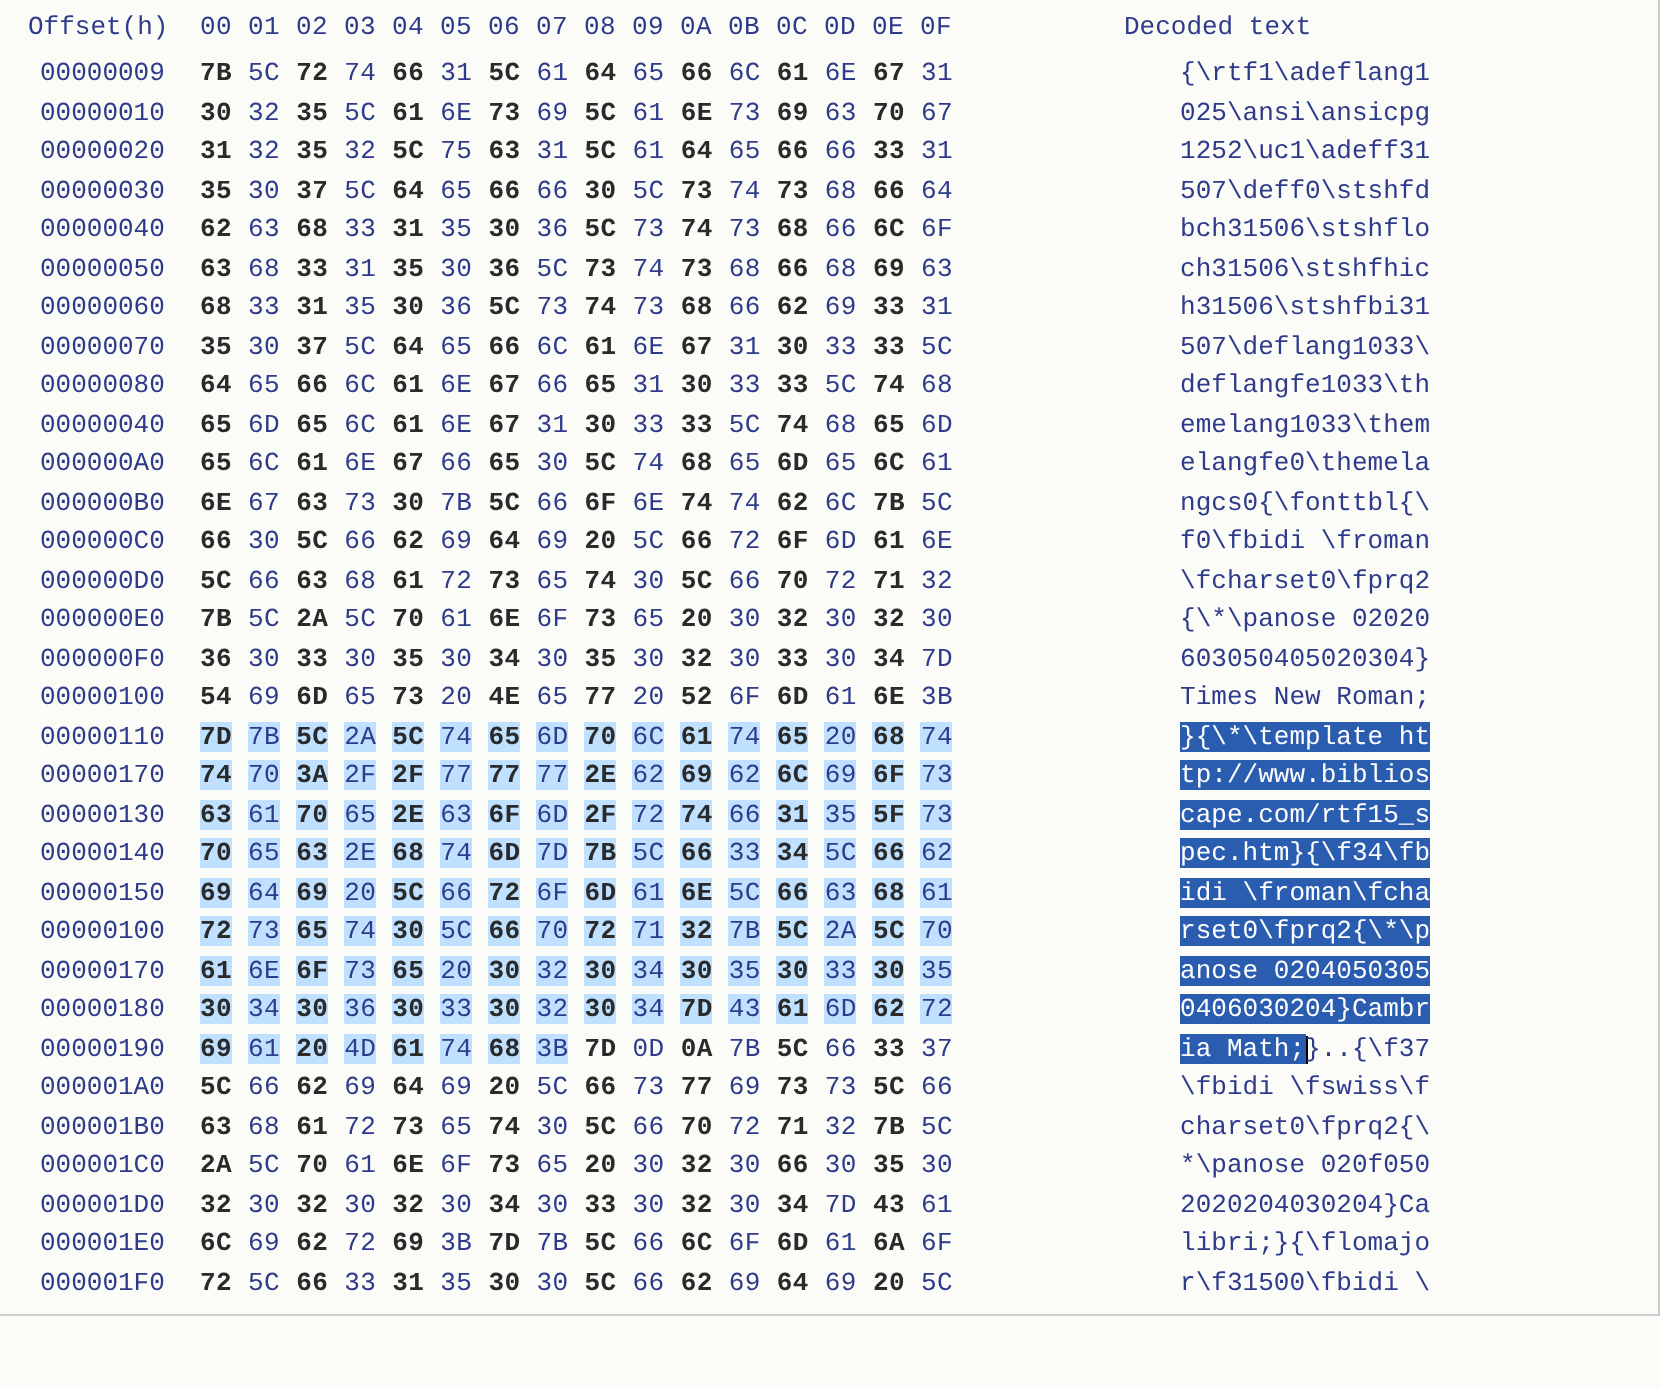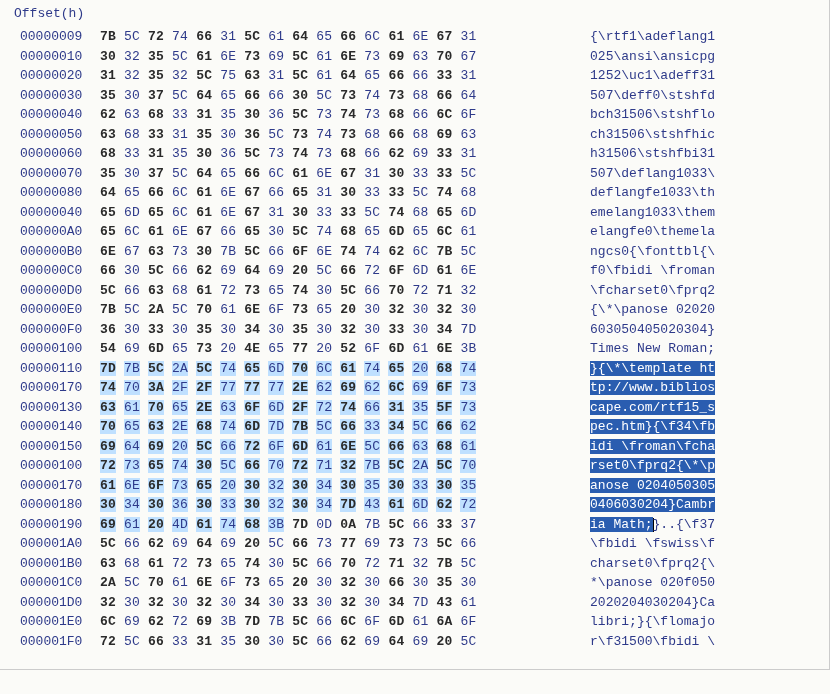--- a/index.html
+++ b/index.html
@@ -8,21 +8,21 @@
     padding: 0;
     background: #fbfbf8;
     font-family: "Courier New", Courier, monospace;
     font-size: 13px;
     color: #2e3a8a;
     width: 830px;
     overflow: hidden;
   }
   .hex-view {
     width: 830px;
-    padding: 6px 10px 18px 14px;
+    padding: 6px 10px 6px 14px;
     border: 1px solid #ccc;
     border-top: none;
     border-left: none;
   }
   .header-row {
     display: flex;
     align-items: baseline;
     gap: 0;
     margin-bottom: 6px;
   }
@@ -81,20 +81,22 @@
     vertical-align: text-bottom;
     margin: 0 -1px 0 0;
   }
 </style>
 </head>
 <body>
 
 <div class="hex-view">
   <div class="header-row">
     <div class="col-offset-header">Offset(h)</div>
+    <div class="col-hex-header">00 01 02 03 04 05 06 07 08 09 0A 0B 0C 0D 0E 0F   </div>
+    <div class="col-decoded-header">Decoded text</div>
   </div>
   <div class="rows">
       <div class="row">
         <div class="offset-cell">00000009</div>
         <div class="hex-cell"><span class="b even">7B</span> <span class="b odd">5C</span> <span class="b even">72</span> <span class="b odd">74</span> <span class="b even">66</span> <span class="b odd">31</span> <span class="b even">5C</span> <span class="b odd">61</span> <span class="b even">64</span> <span class="b odd">65</span> <span class="b even">66</span> <span class="b odd">6C</span> <span class="b even">61</span> <span class="b odd">6E</span> <span class="b even">67</span> <span class="b odd">31</span>   </div>
         <div class="decoded-cell"><span class="d">{</span><span class="d">\</span><span class="d">r</span><span class="d">t</span><span class="d">f</span><span class="d">1</span><span class="d">\</span><span class="d">a</span><span class="d">d</span><span class="d">e</span><span class="d">f</span><span class="d">l</span><span class="d">a</span><span class="d">n</span><span class="d">g</span><span class="d">1</span></div>
       </div>
       <div class="row">
         <div class="offset-cell">00000010</div>
         <div class="hex-cell"><span class="b even">30</span> <span class="b odd">32</span> <span class="b even">35</span> <span class="b odd">5C</span> <span class="b even">61</span> <span class="b odd">6E</span> <span class="b even">73</span> <span class="b odd">69</span> <span class="b even">5C</span> <span class="b odd">61</span> <span class="b even">6E</span> <span class="b odd">73</span> <span class="b even">69</span> <span class="b odd">63</span> <span class="b even">70</span> <span class="b odd">67</span>   </div>

